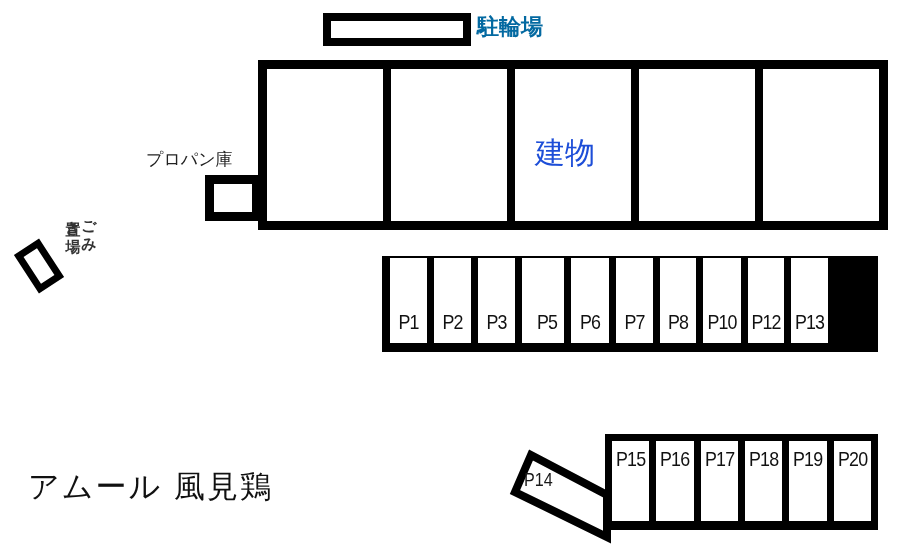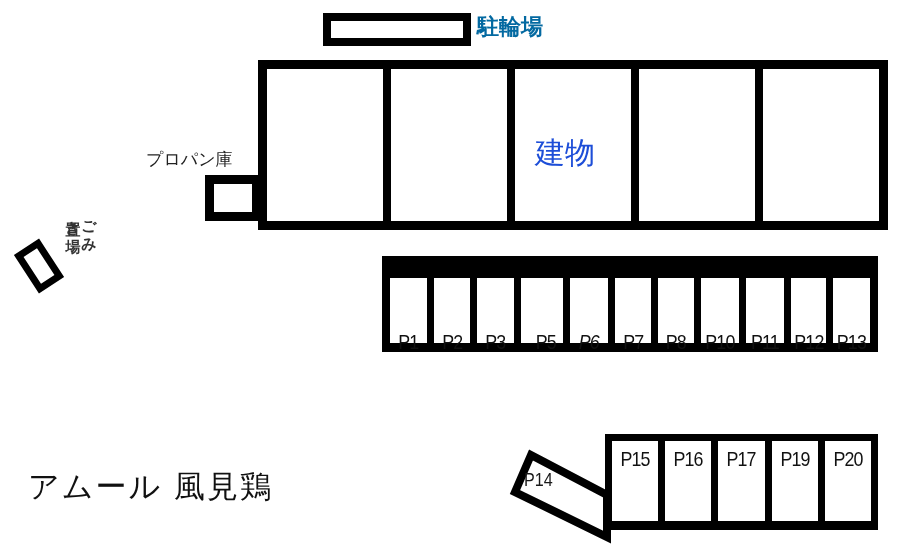--- a/index.html
+++ b/index.html
@@ -34,47 +34,44 @@
 
 <div class="label" style="left:146px; top:148px; font-size:17px; color:#222;">プロパン庫</div>
 <div class="box" style="left:205px; top:175px; width:56px; height:46px; border-width:9px;"></div>
 
 <div class="box" style="left:24px; top:243px; width:30px; height:46px; border-width:7px; transform:rotate(-33deg);"></div>
 <div class="label" style="left:65px; top:210px; font-size:15px; font-weight:bold; color:#333; line-height:16px; writing-mode:vertical-rl;">
   <span>ごみ</span><br>
   <span>置き場</span>
 </div>
 
-<div class="row" style="left:382px; top:256px; width:496px; height:96px; padding:22px 8px 9px 8px; gap:7px;">
+<div class="row" style="left:382px; top:256px; width:496px; height:96px; padding:2px 8px 9px 8px; gap:7px;">
   <div class="stall" style="width:37px;">
       <span class="num" style="top:52px;">P1</span>
     </div>
   <div class="stall" style="width:37px;">
       <span class="num" style="top:52px;">P2</span>
     </div>
   <div class="stall" style="width:37px;">
       <span class="num" style="top:52px;">P3</span>
     </div>
   <div class="stall" style="width:42px;">
       <span class="num" style="top:52px; left:8px;">P5</span>
     </div>
-  <div class="stall" style="width:38px;font-style:italic;">
+  <div class="stall" style="width:38px;">
       <span class="num" style="top:52px;">P6</span>
     </div>
   <div class="stall" style="width:37px;">
       <span class="num" style="top:52px;">P7</span>
     </div>
   <div class="stall" style="width:36px;">
       <span class="num" style="top:52px;">P8</span>
     </div>
   <div class="stall" style="width:38px;">
       <span class="num" style="top:52px;">P10</span>
-    </div>
-  <div class="stall" style="width:38px;">
-      <span class="num" style="top:52px;">P11</span>
     </div>
   <div class="stall" style="width:36px;">
       <span class="num" style="top:52px;">P12</span>
     </div>
   <div class="stall" style="width:37px;">
       <span class="num" style="top:52px;">P13</span>
     </div>
 </div>
 
 <svg class="abs" style="left:505px; top:445px; width:110px; height:100px;" viewBox="0 0 110 100">
@@ -86,20 +83,23 @@
   <div class="stall" style="flex:1;">
       <span class="num" style="top:6px;">P15</span>
     </div>
   <div class="stall" style="flex:1;">
       <span class="num" style="top:6px;">P16</span>
     </div>
   <div class="stall" style="flex:1;">
       <span class="num" style="top:6px;">P17</span>
     </div>
   <div class="stall" style="flex:1;">
+      <span class="num" style="top:6px;">P18</span>
+    </div>
+  <div class="stall" style="flex:1;">
       <span class="num" style="top:6px;">P19</span>
     </div>
   <div class="stall" style="flex:1;">
       <span class="num" style="top:6px;">P20</span>
     </div>
 </div>
 
 <div class="label" style="left:28px; top:466px; font-size:31px; color:#111; letter-spacing:2px;">アムール 風見鶏</div>
 
 </body></html>

